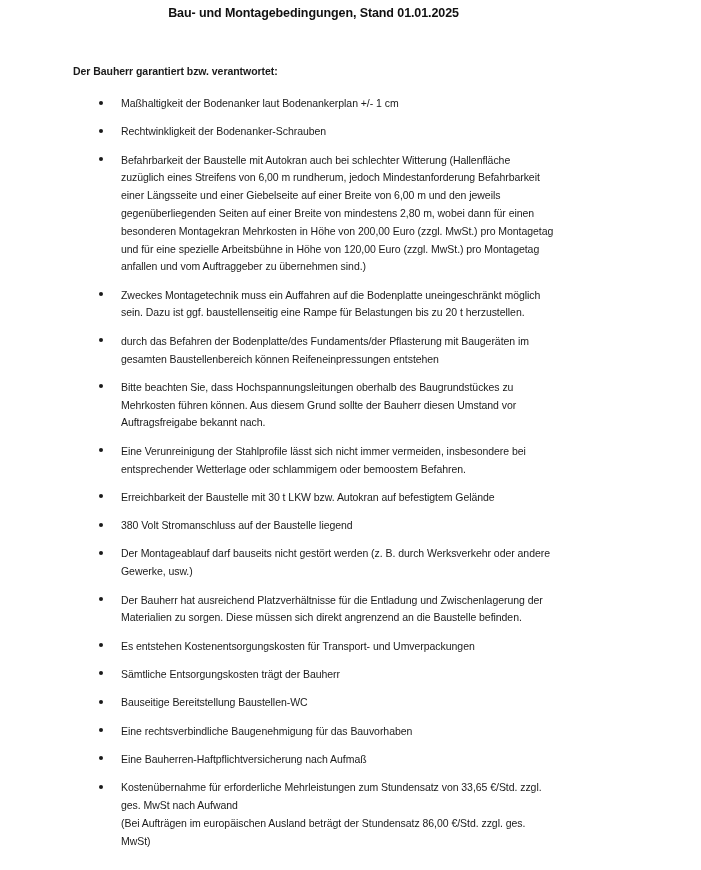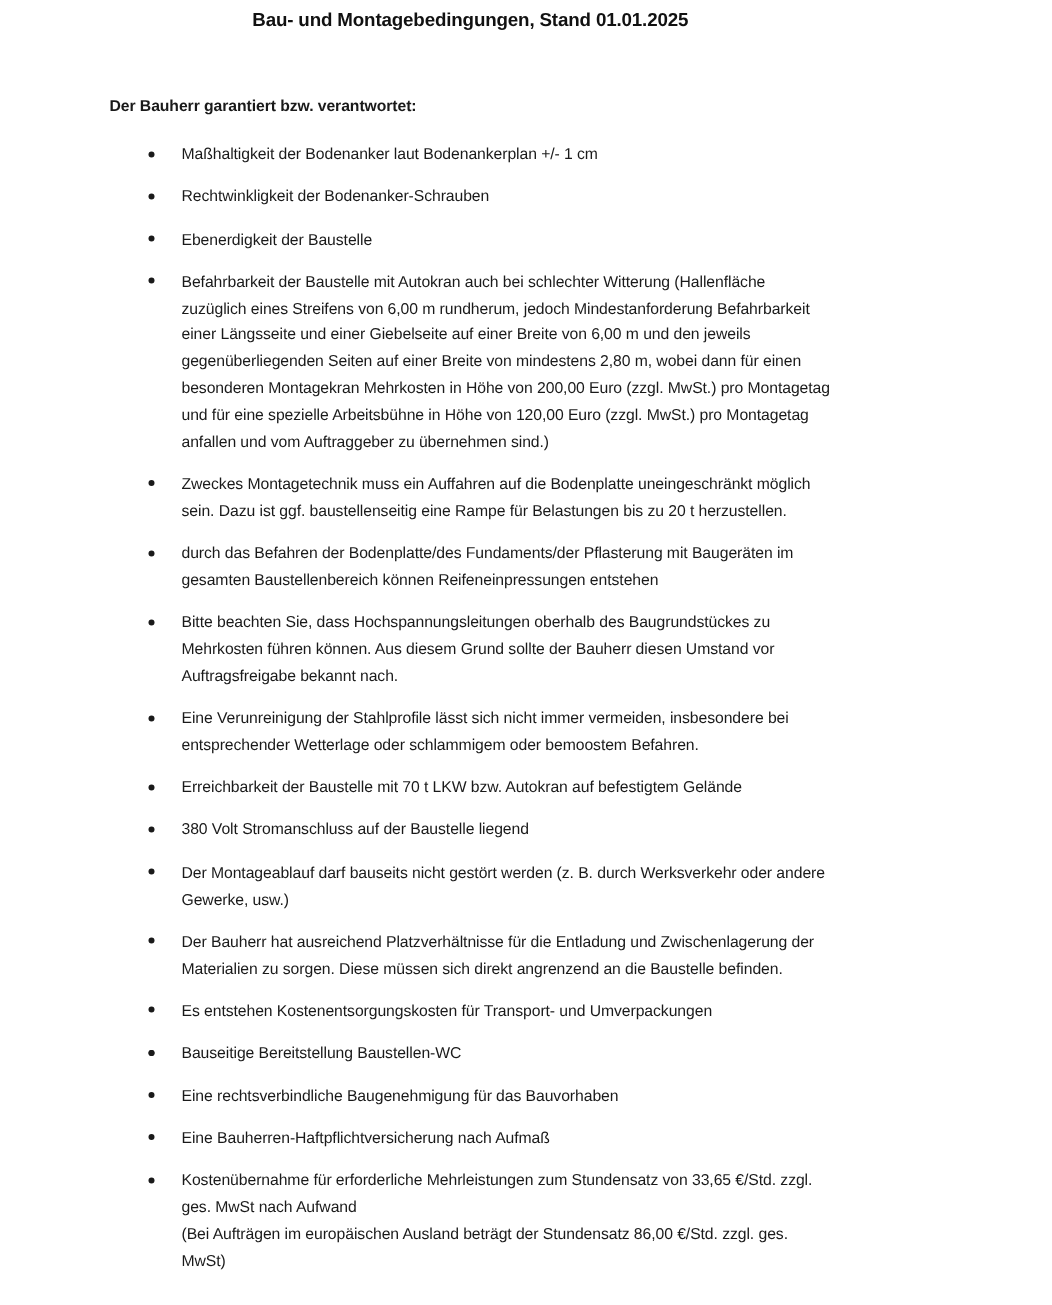--- a/index.html
+++ b/index.html
@@ -85,64 +85,61 @@
       <li class="bullet-item">
         <span class="dot"></span>
         <span class="line">Maßhaltigkeit der Bodenanker laut Bodenankerplan +/- 1 cm</span>
       </li>
       <li class="bullet-item">
         <span class="dot"></span>
         <span class="line">Rechtwinkligkeit der Bodenanker-Schrauben</span>
       </li>
       <li class="bullet-item">
         <span class="dot"></span>
-        <span class="line">Ebenerdigkeit der Baustelle</span>
-      </li>
-      <li class="bullet-item">
-        <span class="dot"></span>
         <span class="line">Befahrbarkeit der Baustelle mit Autokran auch bei schlechter Witterung (Hallenfläche zuzüglich eines Streifens von 6,00 m rundherum, jedoch Mindestanforderung Befahrbarkeit einer Längsseite und einer Giebelseite auf einer Breite von 6,00 m und den jeweils gegenüberliegenden Seiten auf einer Breite von mindestens 2,80 m, wobei dann für einen besonderen Montagekran Mehrkosten in Höhe von 200,00 Euro (zzgl. MwSt.) pro Montagetag und für eine spezielle Arbeitsbühne in Höhe von 120,00 Euro (zzgl. MwSt.) pro Montagetag anfallen und vom Auftraggeber zu übernehmen sind.)</span>
       </li>
       <li class="bullet-item">
         <span class="dot"></span>
         <span class="line">Zweckes Montagetechnik muss ein Auffahren auf die Bodenplatte uneingeschränkt möglich sein. Dazu ist ggf. baustellenseitig eine Rampe für Belastungen bis zu 20 t herzustellen.</span>
       </li>
       <li class="bullet-item">
         <span class="dot"></span>
         <span class="line">durch das Befahren der Bodenplatte/des Fundaments/der Pflasterung mit Baugeräten im gesamten Baustellenbereich können Reifeneinpressungen entstehen</span>
       </li>
       <li class="bullet-item">
         <span class="dot"></span>
         <span class="line">Bitte beachten Sie, dass Hochspannungsleitungen oberhalb des Baugrundstückes zu Mehrkosten führen können. Aus diesem Grund sollte der Bauherr diesen Umstand vor Auftragsfreigabe bekannt nach.</span>
       </li>
       <li class="bullet-item">
         <span class="dot"></span>
         <span class="line">Eine Verunreinigung der Stahlprofile lässt sich nicht immer vermeiden, insbesondere bei entsprechender Wetterlage oder schlammigem oder bemoostem Befahren.</span>
       </li>
       <li class="bullet-item">
         <span class="dot"></span>
-        <span class="line">Erreichbarkeit der Baustelle mit 70 t LKW bzw. Autokran auf befestigtem Gelände</span>
+        <span class="line">Erreichbarkeit der Baustelle mit 30 t LKW bzw. Autokran auf befestigtem Gelände</span>
       </li>
       <li class="bullet-item">
         <span class="dot"></span>
         <span class="line">380 Volt Stromanschluss auf der Baustelle liegend</span>
       </li>
       <li class="bullet-item">
         <span class="dot"></span>
         <span class="line">Der Montageablauf darf bauseits nicht gestört werden (z. B. durch Werksverkehr oder andere Gewerke, usw.)</span>
       </li>
       <li class="bullet-item">
         <span class="dot"></span>
         <span class="line">Der Bauherr hat ausreichend Platzverhältnisse für die Entladung und Zwischenlagerung der Materialien zu sorgen. Diese müssen sich direkt angrenzend an die Baustelle befinden.</span>
       </li>
       <li class="bullet-item">
         <span class="dot"></span>
         <span class="line">Es entstehen Kostenentsorgungskosten für Transport- und Umverpackungen</span>
       </li>
       <li class="bullet-item">
         <span class="dot"></span>
+        <span class="line">Sämtliche Entsorgungskosten trägt der Bauherr</span>
       </li>
       <li class="bullet-item">
         <span class="dot"></span>
         <span class="line">Bauseitige Bereitstellung Baustellen-WC</span>
       </li>
       <li class="bullet-item">
         <span class="dot"></span>
         <span class="line">Eine rechtsverbindliche Baugenehmigung für das Bauvorhaben</span>
       </li>
       <li class="bullet-item">

